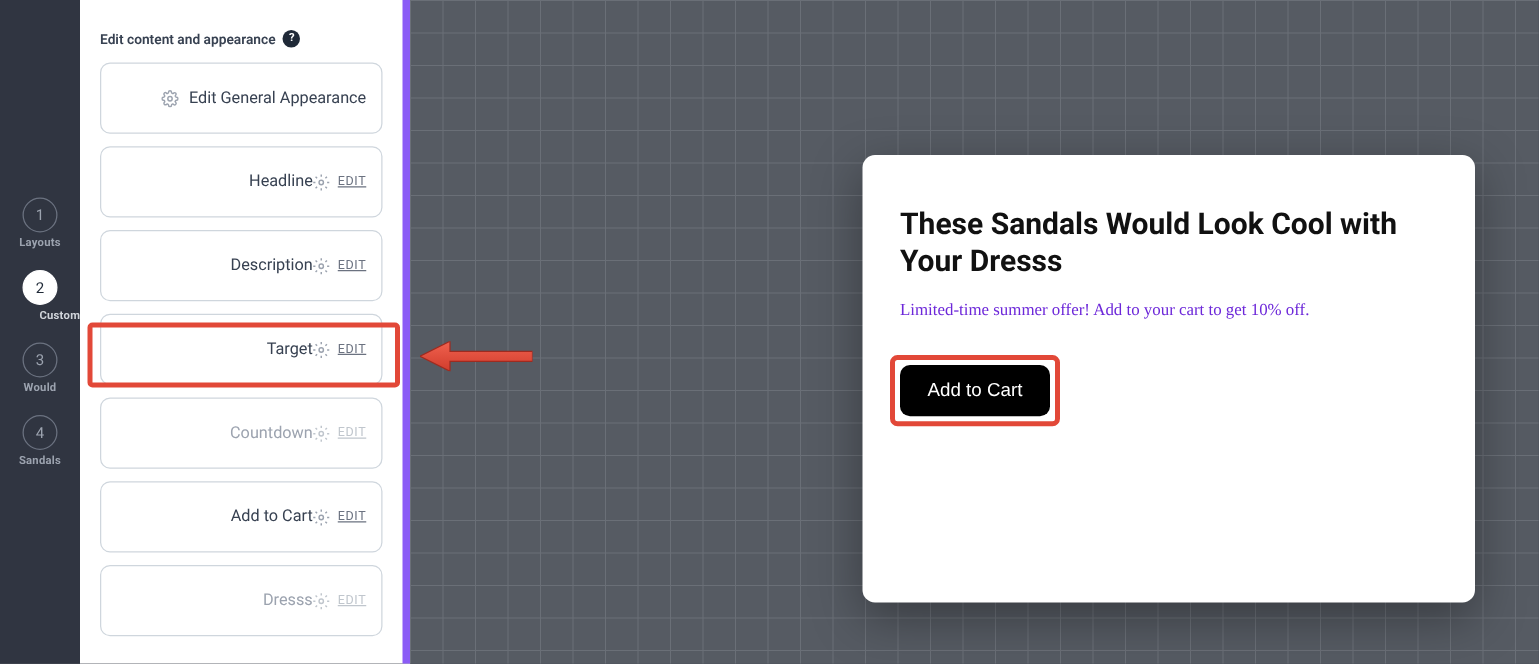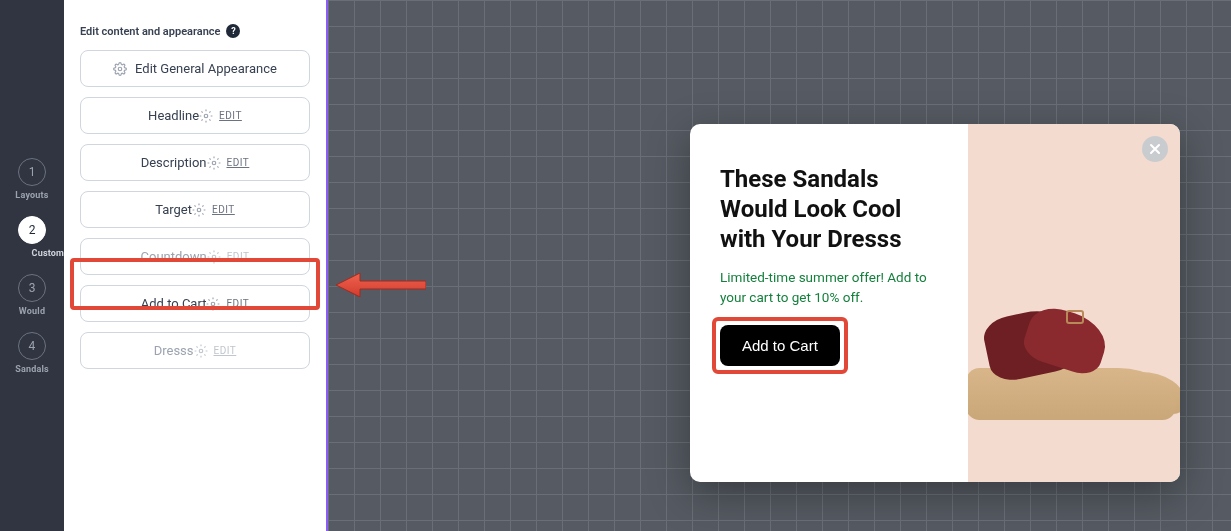--- a/index.html
+++ b/index.html
@@ -45,21 +45,21 @@
     color: #9ca3af;
     letter-spacing: 0.2px;
     font-weight: bold;
   }
   .step.active .step-label { color: #d1d5db; margin-left: 44px; }
 
   
   .sidebar {
     width: 264px;
     background: #ffffff;
-    border-right: 2px solid #8b5cf6;
+    border-right: 6px solid #8b5cf6;
     position: relative;
     padding: 24px 16px 0 16px;
   }
   .sidebar-header {
     display: flex;
     align-items: center;
     gap: 6px;
     font-size: 11px;
     font-weight: 600;
     color: #374151;
@@ -71,25 +71,25 @@
     background: #1f2937;
     color: #fff;
     font-size: 9px;
     display: flex; align-items: center; justify-content: center;
     font-weight: 700;
   }
 
   .block {
     border: 1px solid #cfd6dd;
     border-radius: 8px;
-    padding: 10px 12px;
+    padding: 20px 12px;
     margin-bottom: 10px;
     display: flex;
     align-items: center;
-    justify-content: center;
+    justify-content: flex-end;
     font-size: 13px;
     color: #374151;
     background: #fff;
   }
   .block.dim { color: #9ca3af; }
   .block .left {
     display: flex;
     align-items: center;
     gap: 8px;
   }
@@ -144,39 +144,41 @@
   .popup {
     position: absolute;
     left: 362px;
     top: 124px;
     width: 490px;
     height: 358px;
     background: #fff;
     border-radius: 10px;
     display: flex;
     box-shadow: 0 12px 40px rgba(0,0,0,0.35);
+    flex-direction: column;
   }
   .popup-left {
     flex: 1;
     padding: 40px 26px 26px 30px;
     display: flex;
     flex-direction: column;
   }
   .popup-headline {
     font-size: 24px;
     font-weight: 700;
     line-height: 1.25;
     color: #111;
     margin-bottom: 14px;
   }
   .popup-desc {
     font-size: 13.5px;
-    color: #15803d;
+    color: #6d28d9;
     line-height: 1.45;
-    margin-bottom: 18px;
+    margin-bottom: 34px;
+    font-family: Liberation Serif, serif;
   }
   .cta-wrap {
     position: relative;
     width: fit-content;
   }
   .cta-btn {
     background: #000;
     color: #fff;
     font-size: 15px;
     font-weight: 500;

